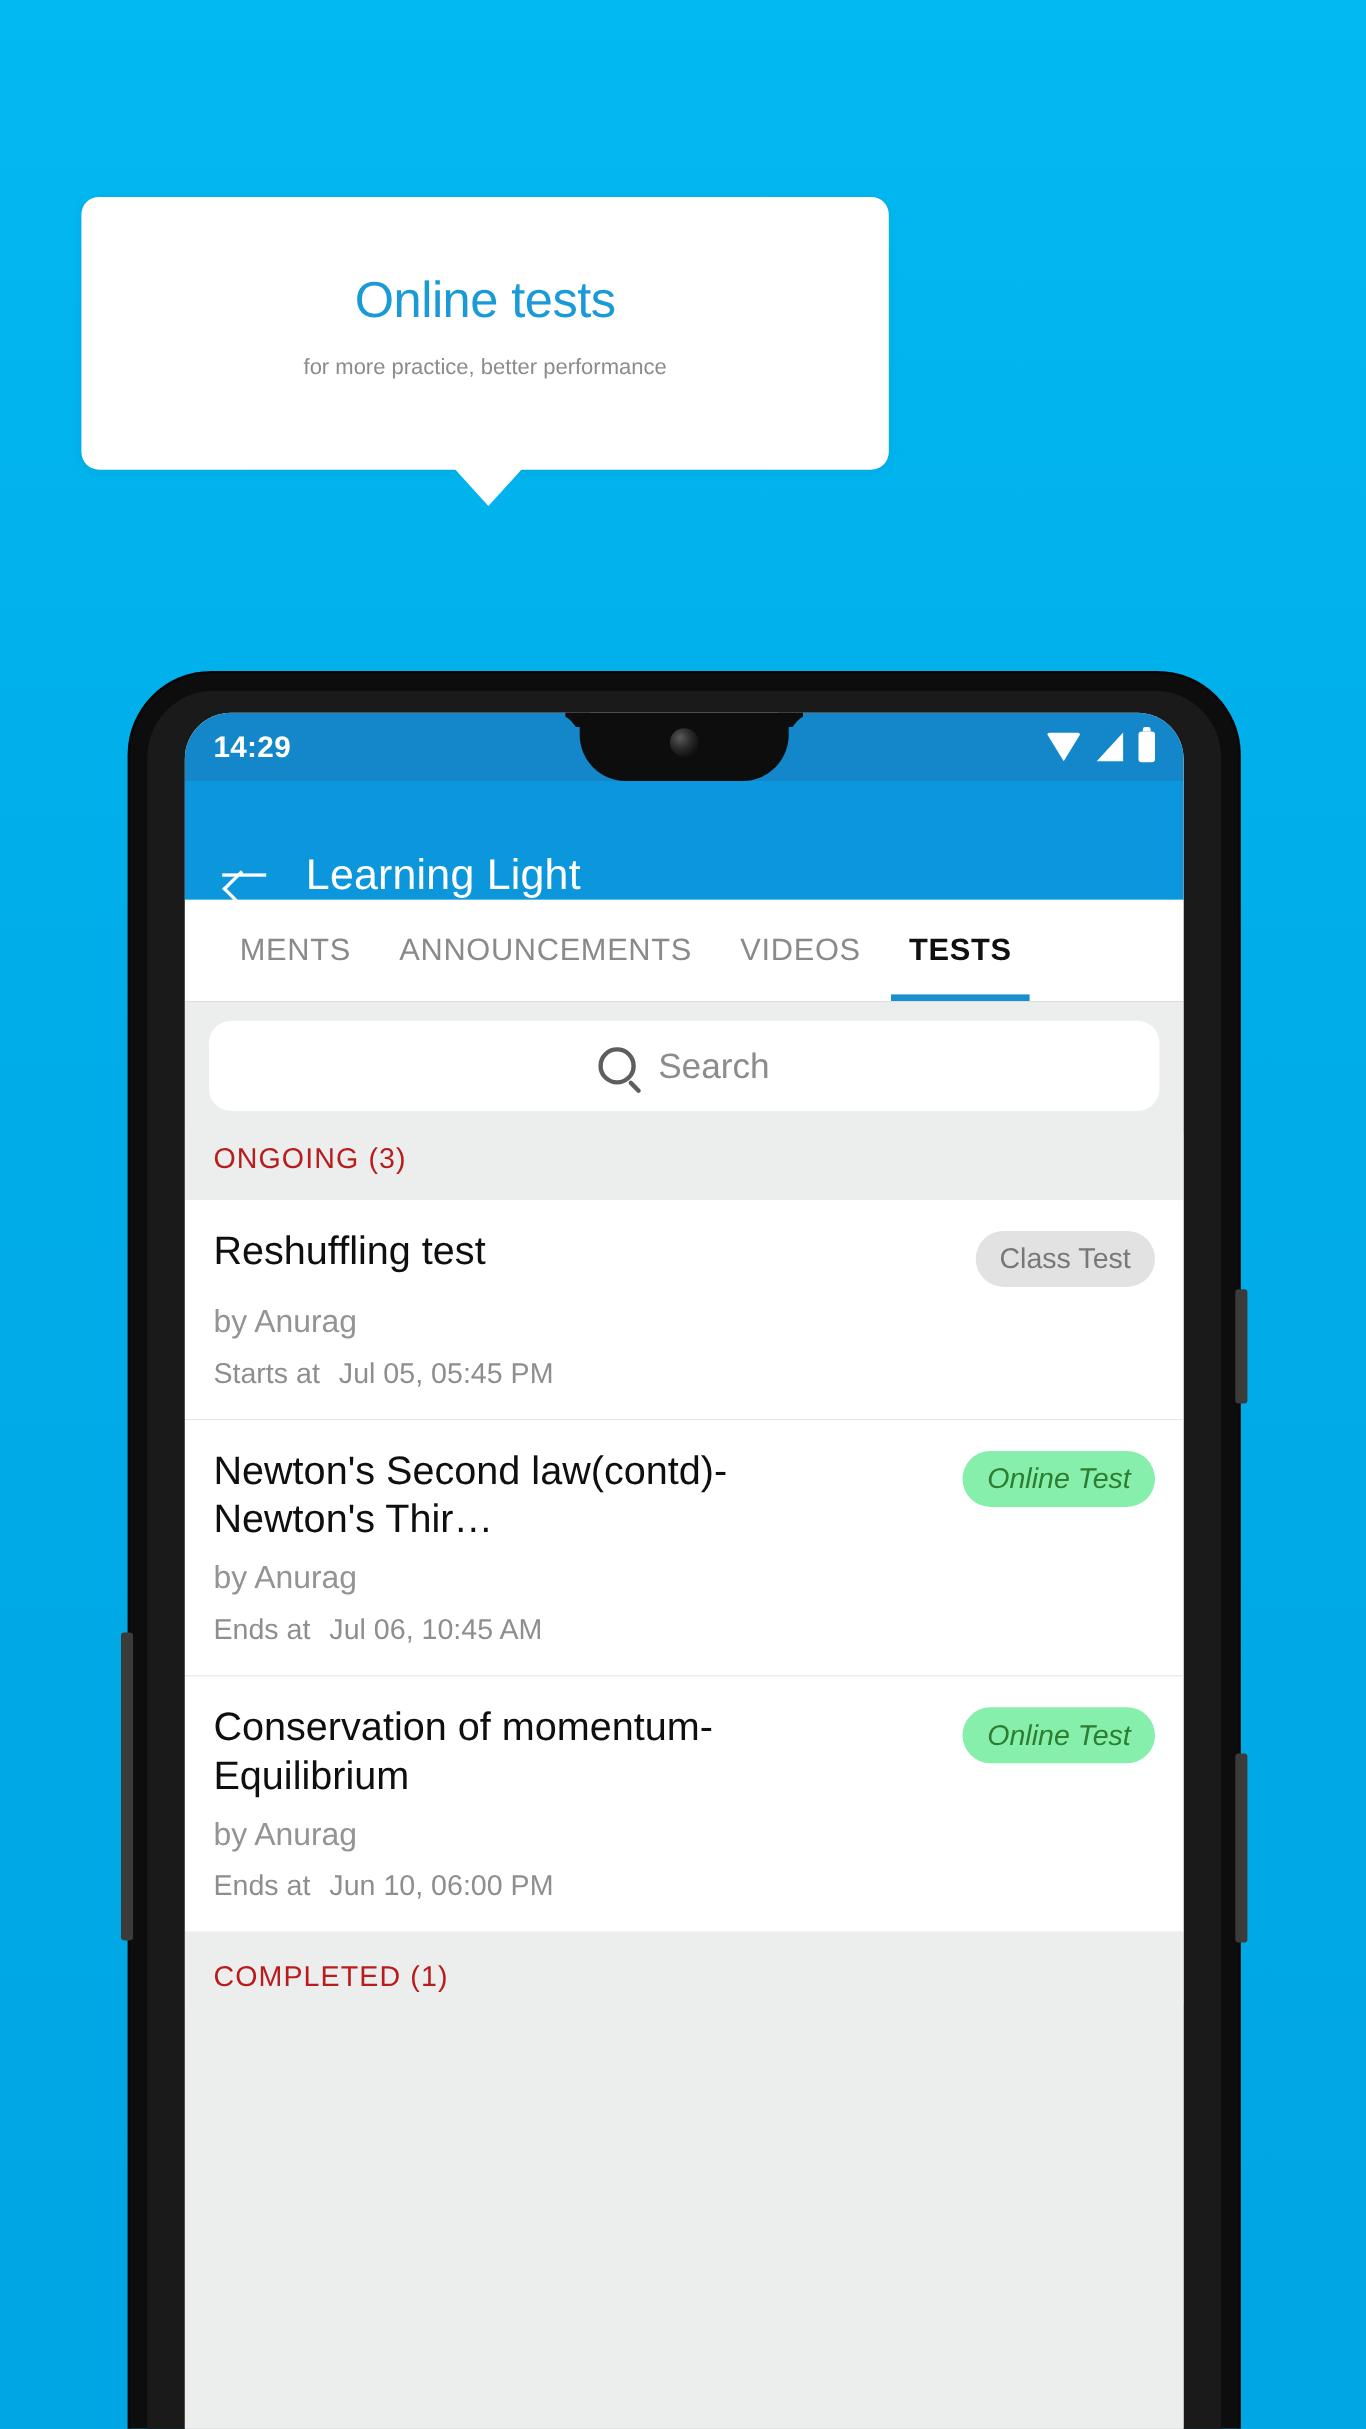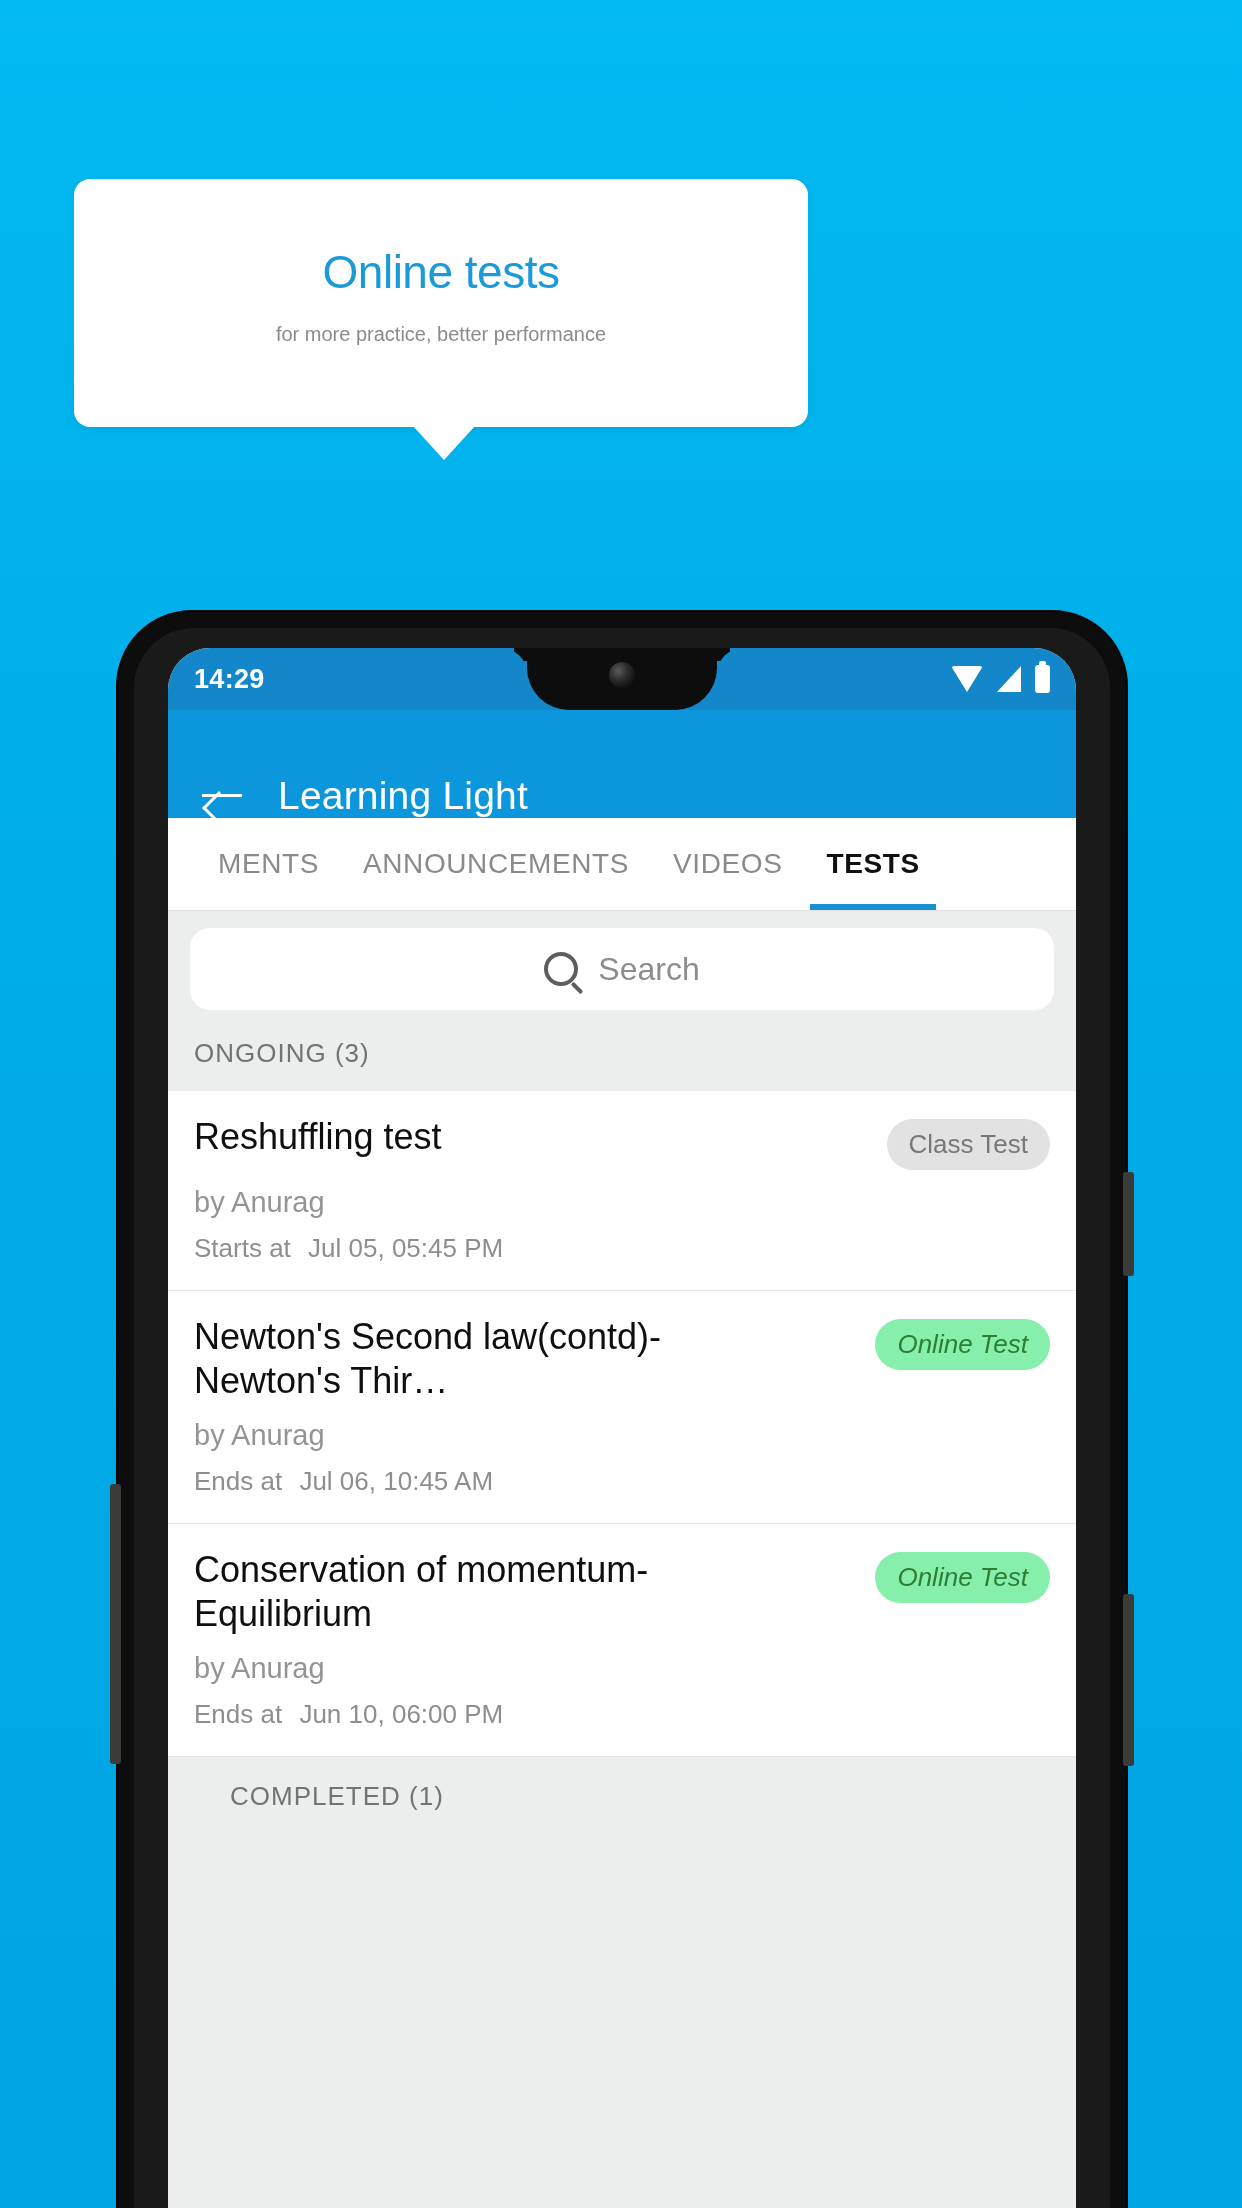--- a/index.html
+++ b/index.html
@@ -337,21 +337,21 @@
     transform: rotate(45deg);
     border-radius: 2px;
   }
   .search-placeholder {
     color: #8c8c8c;
     font-size: 32px;
   }
 
   .section-header {
     background: #eceded;
-    color: #737373;
+    color: #b91c1c;
     font-size: 26px;
     letter-spacing: 1px;
     padding: 8px 26px 22px;
   }
 
   .list {
     background: #ffffff;
   }
   .test-item {
     padding: 24px 26px 26px;
@@ -395,21 +395,20 @@
   }
   .item-time {
     color: #8e8e8e;
     font-size: 26px;
     margin-top: 14px;
   }
   .item-time .label { margin-right: 10px; }
 
   .section-header.bottom {
     padding: 24px 26px 10px;
-    margin-left: 36px;
   }
 </style>
 </head>
 <body>
 
 <div class="bg"></div>
 
 <div class="callout">
   <div class="callout-title">Online tests</div>
   <div class="callout-sub">for more practice, better performance</div>

